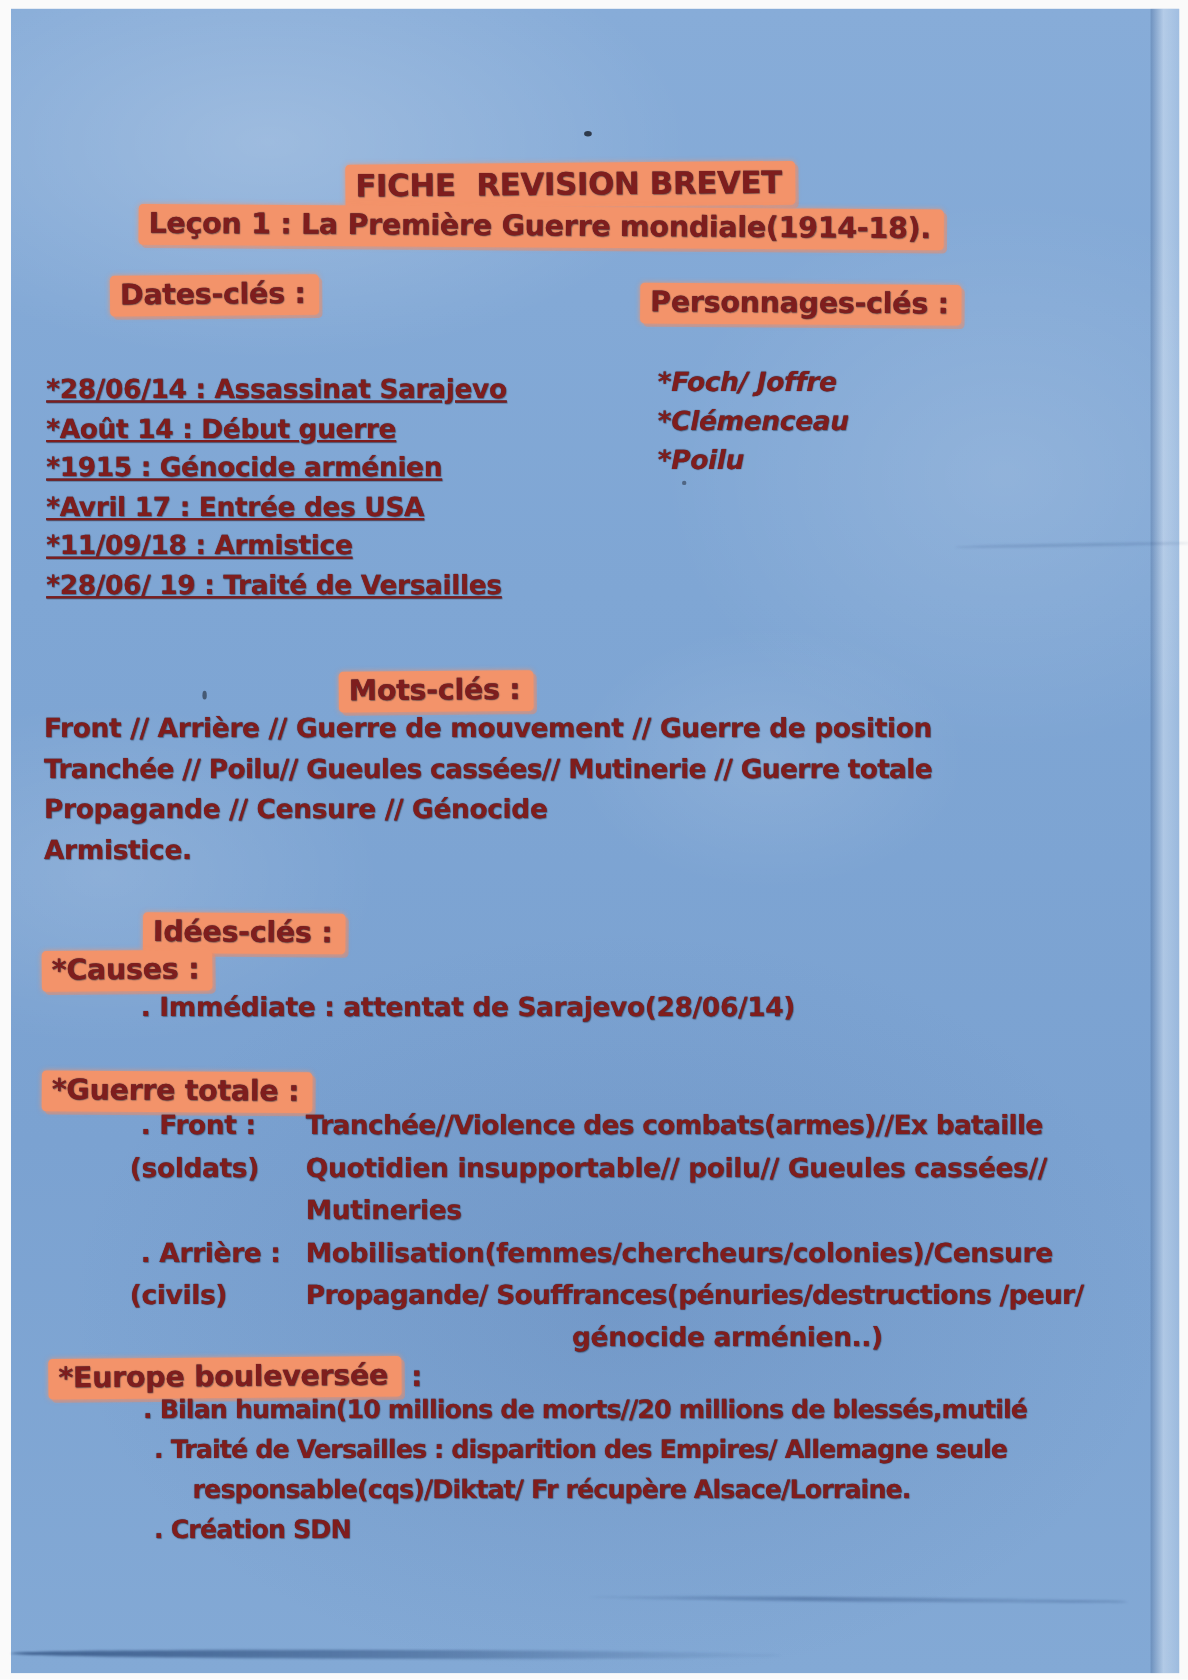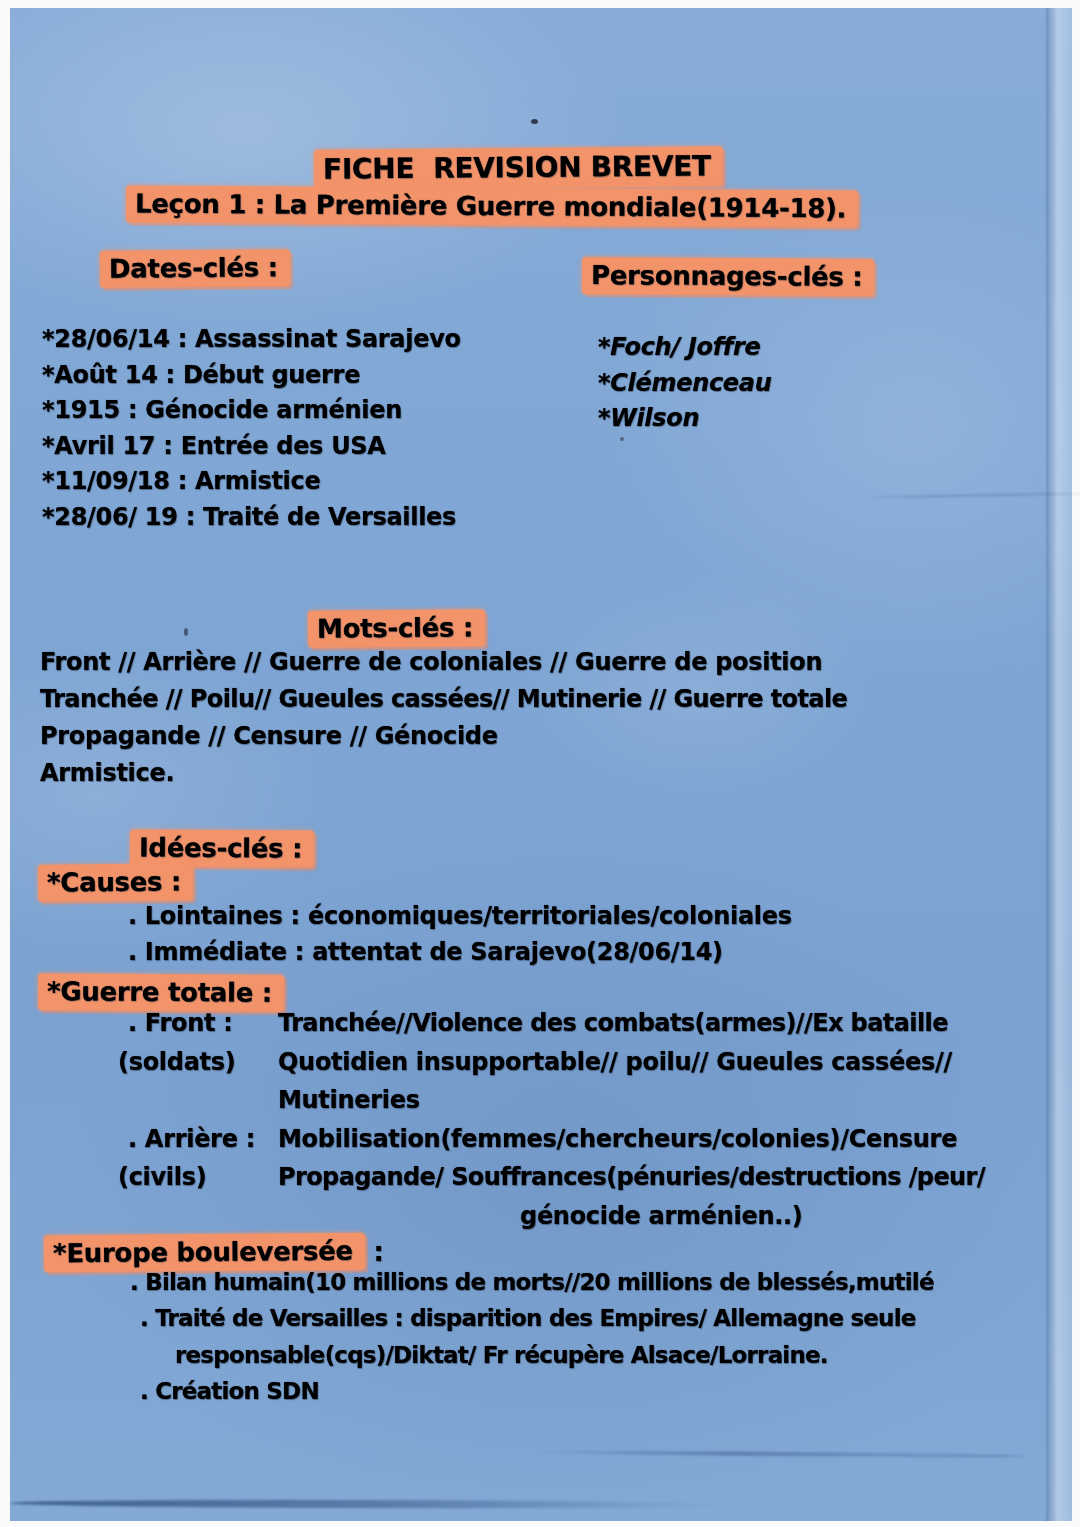--- a/index.html
+++ b/index.html
@@ -32,21 +32,21 @@
     left:525px; top:1444px; width:490px; height:4px;
     background:linear-gradient(90deg, rgba(25,55,105,0.05), rgba(25,55,105,0.35) 40%, rgba(25,55,105,0.18) 80%, rgba(25,55,105,0.30));
     transform:rotate(0.5deg);
   }
   .crease.faint-right {
     left:858px; top:486px; width:215px; height:3px;
     background:rgba(25,55,105,0.16); transform:rotate(-1deg);
   }
   .speck { position:absolute; background:#2e3a4c; border-radius:50%; }
 
-  .content { position:absolute; inset:0; color:#000000; font-weight:bold; letter-spacing:-0.3px;
+  .content { position:absolute; inset:0; color:#7f1d1d; font-weight:bold; letter-spacing:-0.3px;
              text-shadow:0 0 1px rgba(30,42,62,0.85), 0.7px 0.8px 1px rgba(30,42,62,0.45); }
   .abs { position:absolute; }
   .pre { white-space:pre-wrap; }
   .hl {
     display:inline-block; padding:3px 12px 4px 9px; border-radius:4px;
     background:#f3936a;
     box-shadow:0 0 5px rgba(243,147,106,0.85), 3px 3px 0 rgba(240,135,95,0.45);
   }
   .hl.ra { transform:rotate(-0.5deg); }
   .hl.rb { transform:rotate(0.4deg); }
@@ -90,57 +90,56 @@
     <div class="abs title" style="left:314px; top:148px;">
       <span class="hl ra pre">FICHE  REVISION BREVET</span>
     </div>
     <div class="abs subtitle" style="left:126px; top:188px;">
       <span class="hl rb">Leçon 1 : La Première Guerre mondiale(1914-18).</span>
     </div>
 
     <div class="abs h1" style="left:100px; top:250px;">
       <span class="hl ra">Dates-clés :</span>
     </div>
-    <div class="abs body-t list" style="left:42px; top:322px;">
+    <div class="abs body-t list" style="left:42px; top:337px;text-decoration:underline;">
       <div>*28/06/14 : Assassinat Sarajevo</div>
       <div>*Août 14 : Début guerre</div>
       <div>*1915 : Génocide arménien</div>
       <div>*Avril 17 : Entrée des USA</div>
       <div>*11/09/18 : Armistice</div>
       <div>*28/06/ 19 : Traité de Versailles</div>
     </div>
 
     <div class="abs h1" style="left:582px; top:258px;">
       <span class="hl rb">Personnages-clés :</span>
     </div>
     <div class="abs body-t list" style="left:598px; top:330px;font-style:italic;">
       <div>*Foch/ Joffre</div>
       <div>*Clémenceau</div>
-      <div>*Wilson</div>
+      <div>*Poilu</div>
     </div>
 
     <div class="abs h1" style="left:308px; top:610px;">
       <span class="hl ra">Mots-clés :</span>
     </div>
     <div class="abs body-t mots" style="left:40px; top:644px;">
-      <div>Front // Arrière // Guerre de coloniales // Guerre de position</div>
+      <div>Front // Arrière // Guerre de mouvement // Guerre de position</div>
       <div class="tight">Tranchée // Poilu// Gueules cassées// Mutinerie // Guerre totale</div>
       <div>Propagande // Censure // Génocide</div>
       <div>Armistice.</div>
     </div>
 
     <div class="abs h1" style="left:130px; top:830px;">
       <span class="hl rb">Idées-clés :</span>
     </div>
 
     <div class="abs h1" style="left:38px; top:864px;">
       <span class="hl ra">*Causes :</span>
     </div>
     <div class="abs body-t causes" style="left:128px; top:898px;">
-      <div>. Lointaines : économiques/territoriales/coloniales</div>
       <div>. Immédiate : attentat de Sarajevo(28/06/14)</div>
     </div>
 
     <div class="abs h1" style="left:38px; top:974px;">
       <span class="hl rb">*Guerre totale :</span>
     </div>
     <div class="abs body-t" style="left:128px; top:1004px;">
       <div class="gt-row">
         <span class="gt-label">. Front :</span><span class="tight">Tranchée//Violence des combats(armes)//Ex bataille</span>
       </div>

